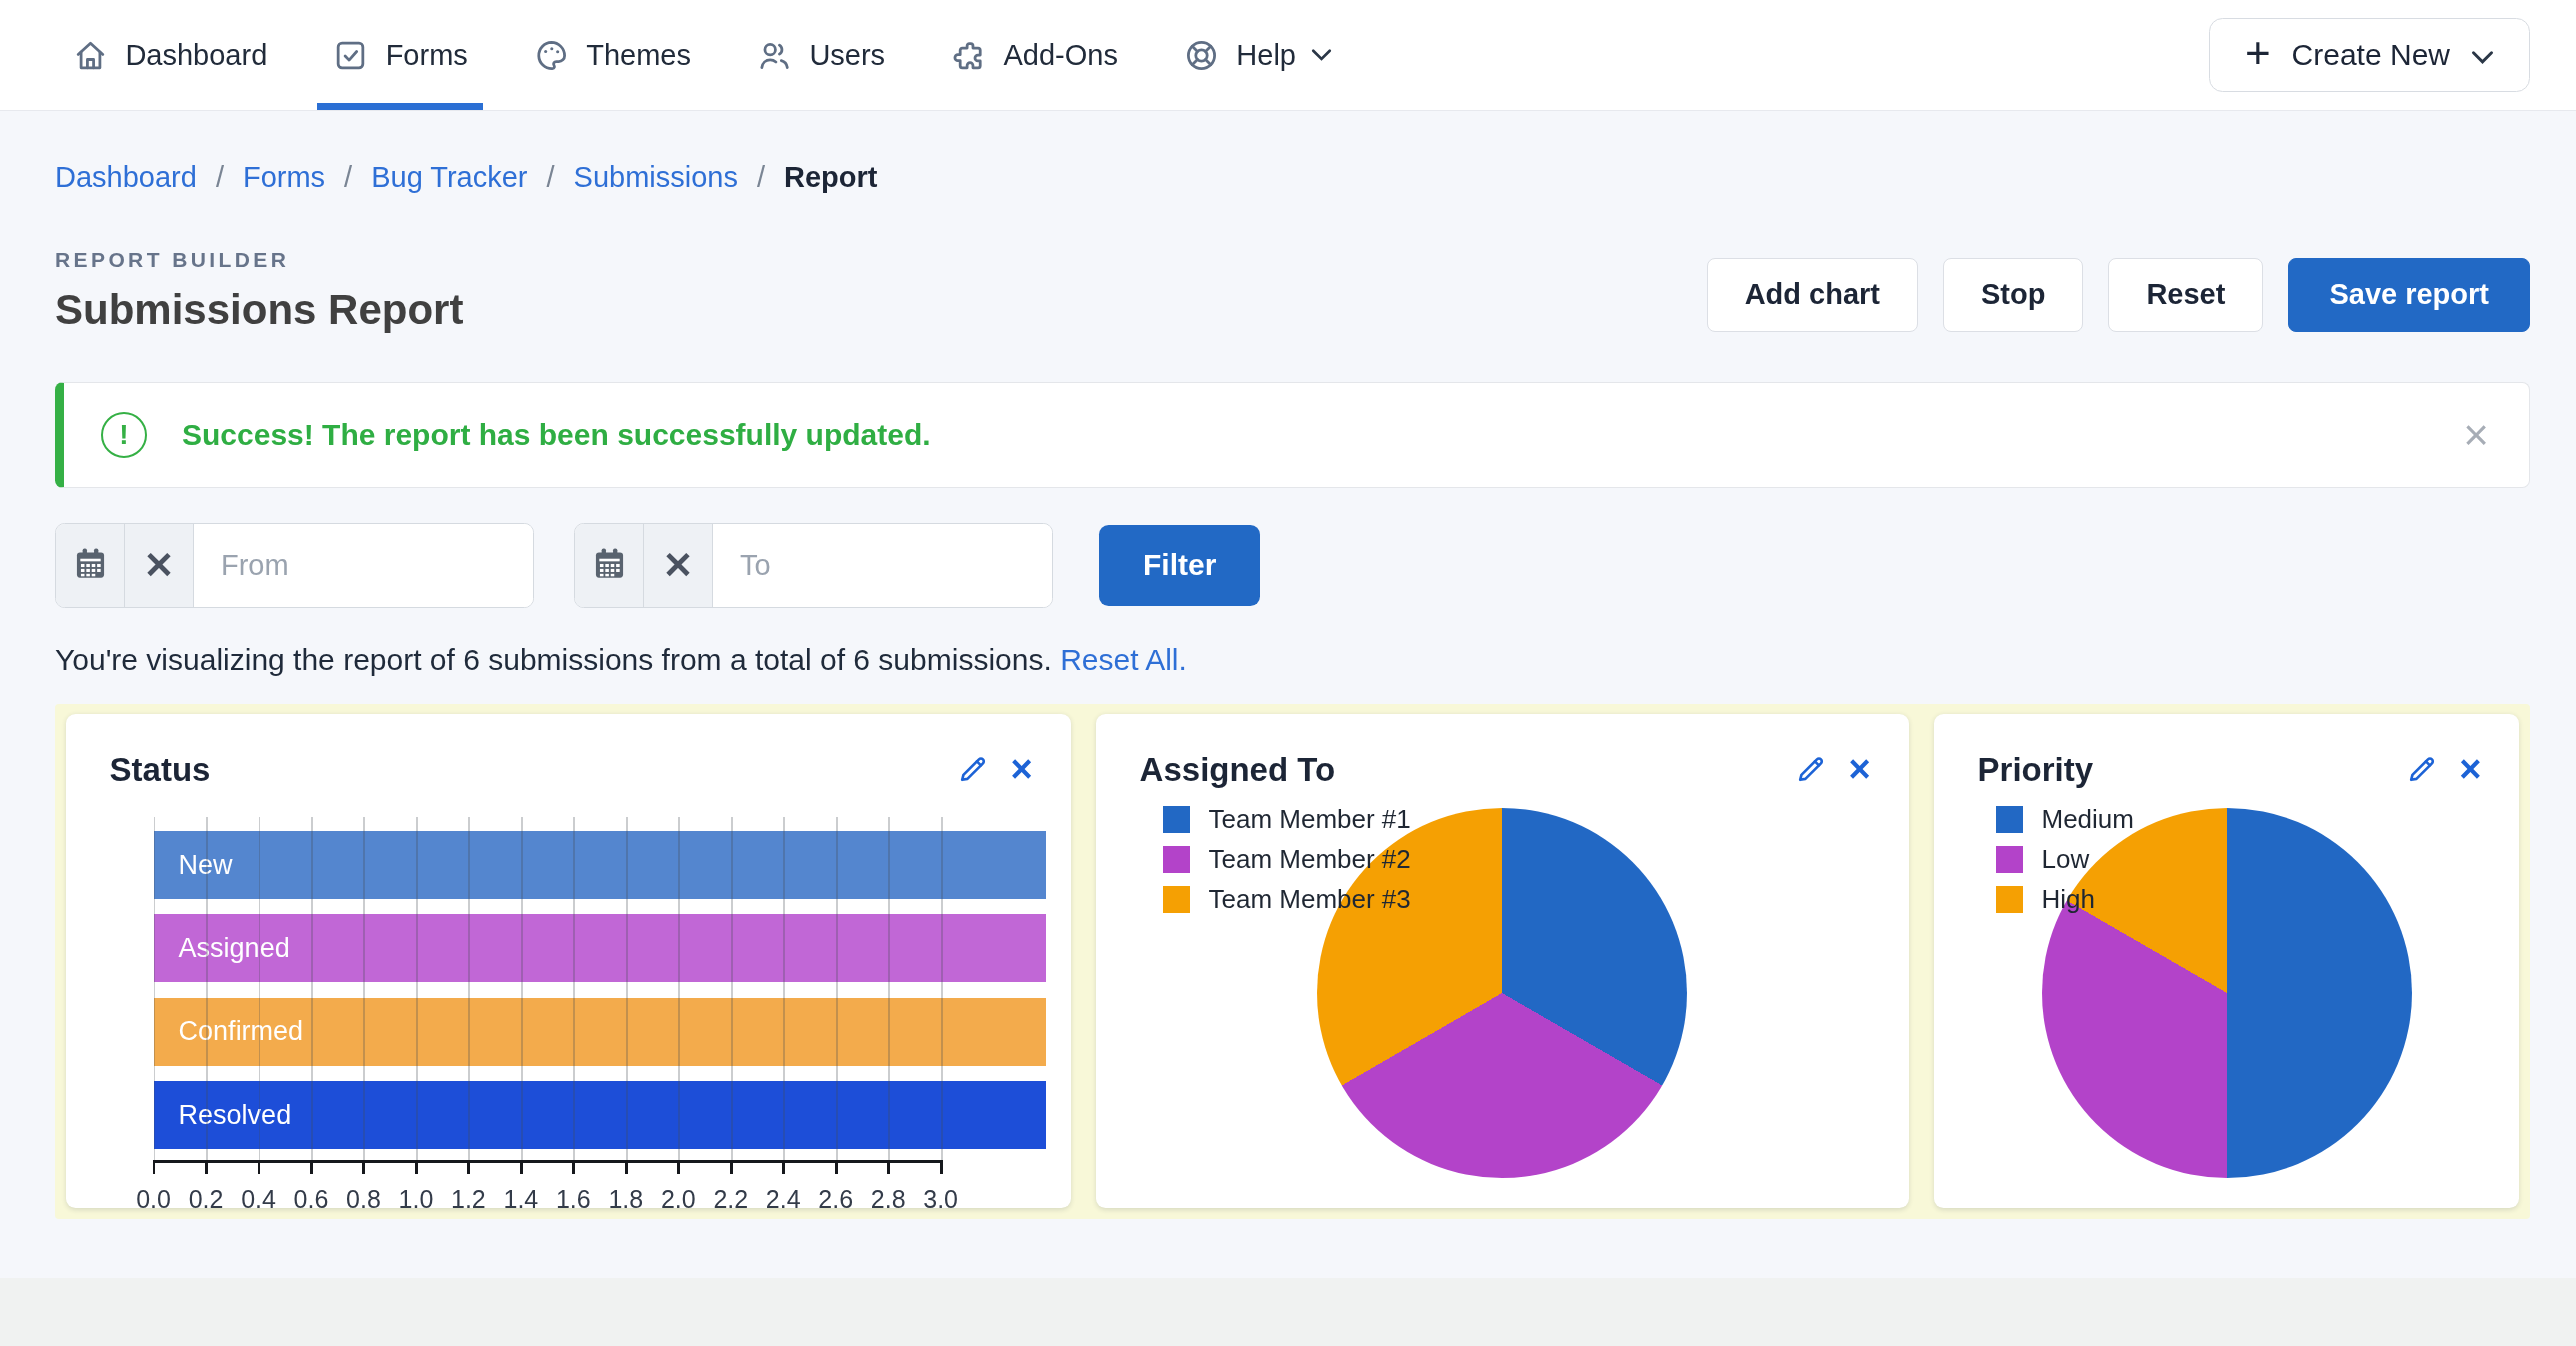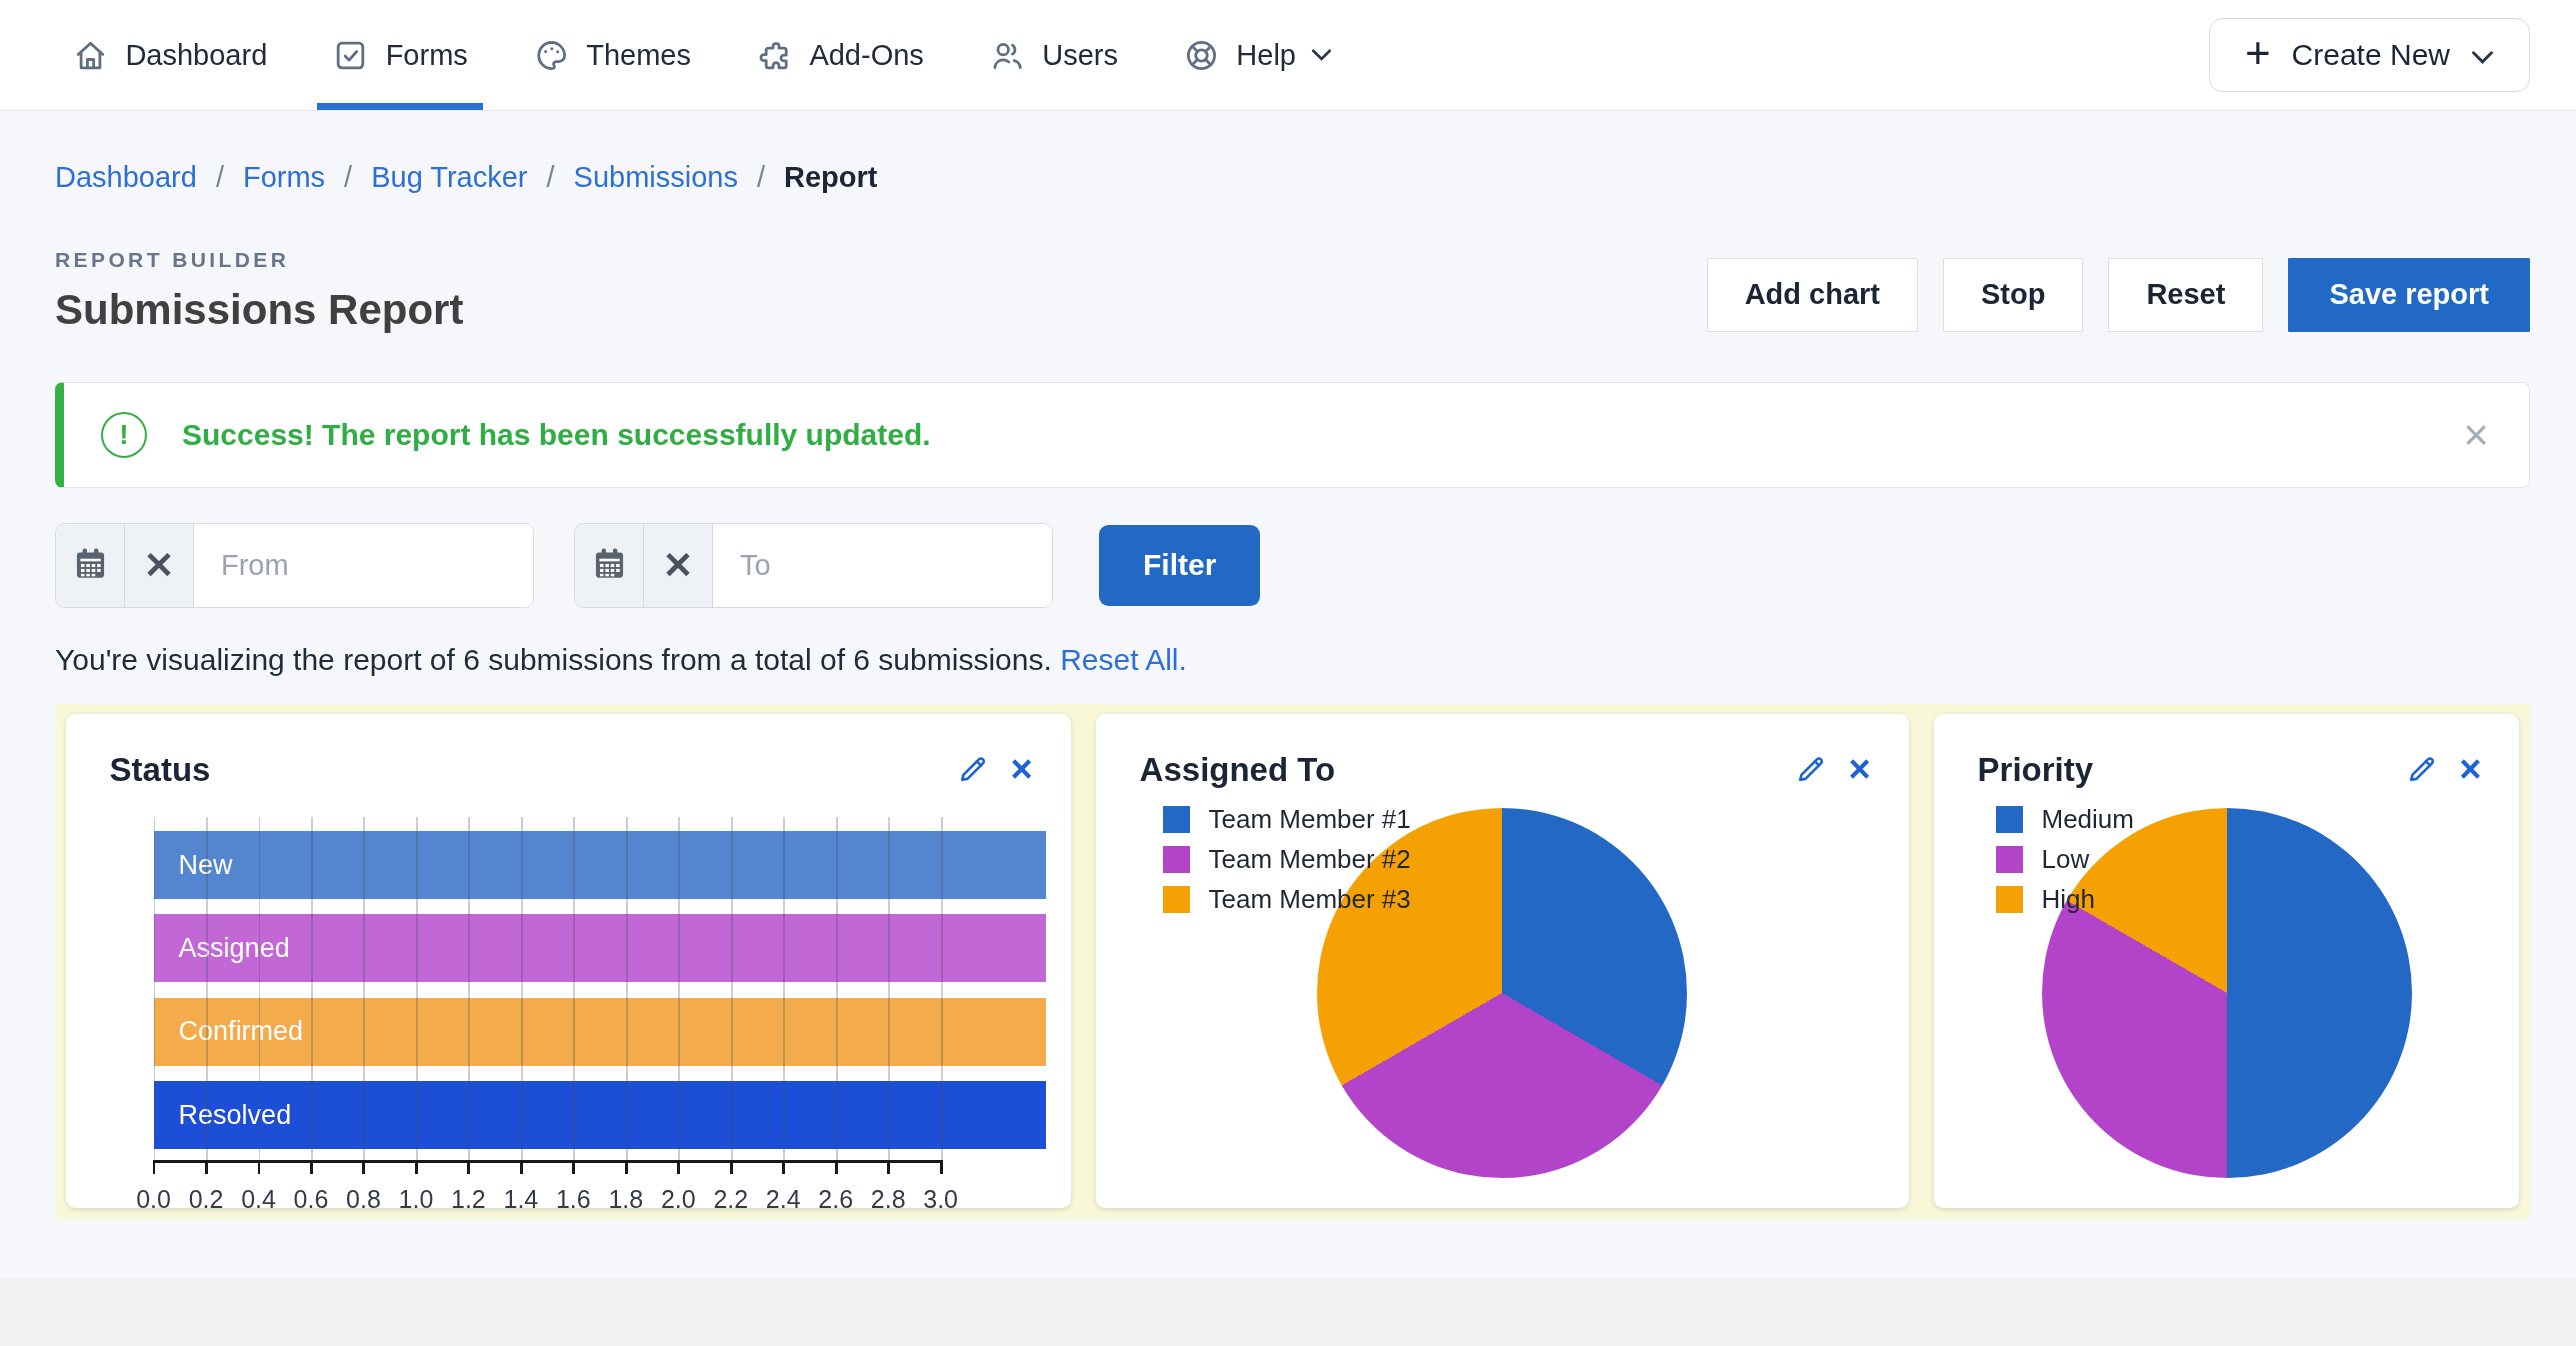--- a/index.html
+++ b/index.html
@@ -41,21 +41,21 @@
   .content { padding: 0 46px 0 55px; }
   .breadcrumb { margin-top: 50px; display: flex; align-items: center; gap: 19px; font-size: 29px; }
   .crumb-link { color: #2e6fd6; text-decoration: none; cursor: pointer; }
   .crumb-sep { color: #7a8594; }
   .crumb-current { color: #1c2536; font-weight: 700; }
   .page-head { margin-top: 54px; display: flex; align-items: flex-end; justify-content: space-between; }
   .eyebrow { font-size: 21px; font-weight: 700; letter-spacing: 3.4px; color: #67748a; }
   .page-title { margin-top: 13.5px; font-size: 42px; font-weight: 700; color: #404040; }
   .head-buttons { display: flex; gap: 25px; align-items: center; padding-bottom: 1.9px; }
   .btn {
-    height: 74px; padding: 0 37px; border-radius: 1px; border: 1.9px solid #dcdfe5;
+    height: 74px; padding: 0 37px; border-radius: 8px; border: 1.9px solid #dcdfe5;
     background: #fff; font-size: 29px; font-weight: 600; color: #1c2536; cursor: pointer;
     font-family: inherit;
   }
   .btn.primary { background: #2269c5; border-color: #2269c5; color: #fff; padding: 0 40px; }
   
   .alert {
     margin-top: 48px; background: #fff; border: 1.9px solid #e4e6ea; border-left: 9.6px solid #35b045;
     border-radius: 7.7px; height: 106px; display: flex; align-items: center; padding: 0 40px 0 37px;
   }
   .alert-icon {
@@ -161,35 +161,35 @@
             <circle cx="8.2" cy="9.4" r="1" fill="#5f6e84" stroke="none"></circle>
             <circle cx="12.2" cy="7.6" r="1" fill="#5f6e84" stroke="none"></circle>
             <circle cx="16" cy="9.6" r="1" fill="#5f6e84" stroke="none"></circle>
           </svg>
         </span>
         <span class="nav-label">Themes</span>
       </div>
       <div class="nav-item">
         <span class="nav-icon">
           <svg viewBox="0 0 24 24" fill="none" stroke="#5f6e84" stroke-width="1.8" stroke-linecap="round" stroke-linejoin="round">
-            <path d="M13.5 4.3c.8 0 1.4.6 1.4 1.4v1.5h3.3c.8 0 1.4.6 1.4 1.4v3.1h-1.5a1.9 1.9 0 0 0 0 3.8h1.5v3.1c0 .8-.6 1.4-1.4 1.4h-3.3v-1.5a1.9 1.9 0 0 0-3.8 0v1.5H8c-.8 0-1.4-.6-1.4-1.4v-3.3H5.1a1.9 1.9 0 0 1 0-3.8h1.5V8.6c0-.8.6-1.4 1.4-1.4h3.1V5.7c0-.8.6-1.4 1.4-1.4z"></path>
-          </svg>
-        </span>
-        <span class="nav-label">Add-Ons</span>
-      </div>
-      <div class="nav-item">
-        <span class="nav-icon">
-          <svg viewBox="0 0 24 24" fill="none" stroke="#5f6e84" stroke-width="1.8" stroke-linecap="round" stroke-linejoin="round">
             <circle cx="9.2" cy="8.2" r="3.4"></circle>
             <path d="M3.8 19.8c.4-3 2.6-4.9 5.4-4.9 1.4 0 2.7.5 3.7 1.3"></path>
             <path d="M15.2 5.3a3.4 3.4 0 0 1 0 5.8"></path>
             <path d="M16.4 15.3c2.2.6 3.6 2.3 3.9 4.5"></path>
           </svg>
         </span>
         <span class="nav-label">Users</span>
+      </div>
+      <div class="nav-item">
+        <span class="nav-icon">
+          <svg viewBox="0 0 24 24" fill="none" stroke="#5f6e84" stroke-width="1.8" stroke-linecap="round" stroke-linejoin="round">
+            <path d="M13.5 4.3c.8 0 1.4.6 1.4 1.4v1.5h3.3c.8 0 1.4.6 1.4 1.4v3.1h-1.5a1.9 1.9 0 0 0 0 3.8h1.5v3.1c0 .8-.6 1.4-1.4 1.4h-3.3v-1.5a1.9 1.9 0 0 0-3.8 0v1.5H8c-.8 0-1.4-.6-1.4-1.4v-3.3H5.1a1.9 1.9 0 0 1 0-3.8h1.5V8.6c0-.8.6-1.4 1.4-1.4h3.1V5.7c0-.8.6-1.4 1.4-1.4z"></path>
+          </svg>
+        </span>
+        <span class="nav-label">Add-Ons</span>
       </div>
       <div class="nav-item">
         <span class="nav-icon">
           <svg viewBox="0 0 24 24" fill="none" stroke="#5f6e84" stroke-width="1.8" stroke-linecap="round" stroke-linejoin="round">
             <circle cx="12" cy="12" r="8.5"></circle>
             <circle cx="12" cy="12" r="3.7"></circle>
             <path d="M6 6l3.4 3.4M18 6l-3.4 3.4M18 18l-3.4-3.4M6 18l3.4-3.4"></path>
           </svg>
         </span>
         <span class="nav-label">Help</span>

